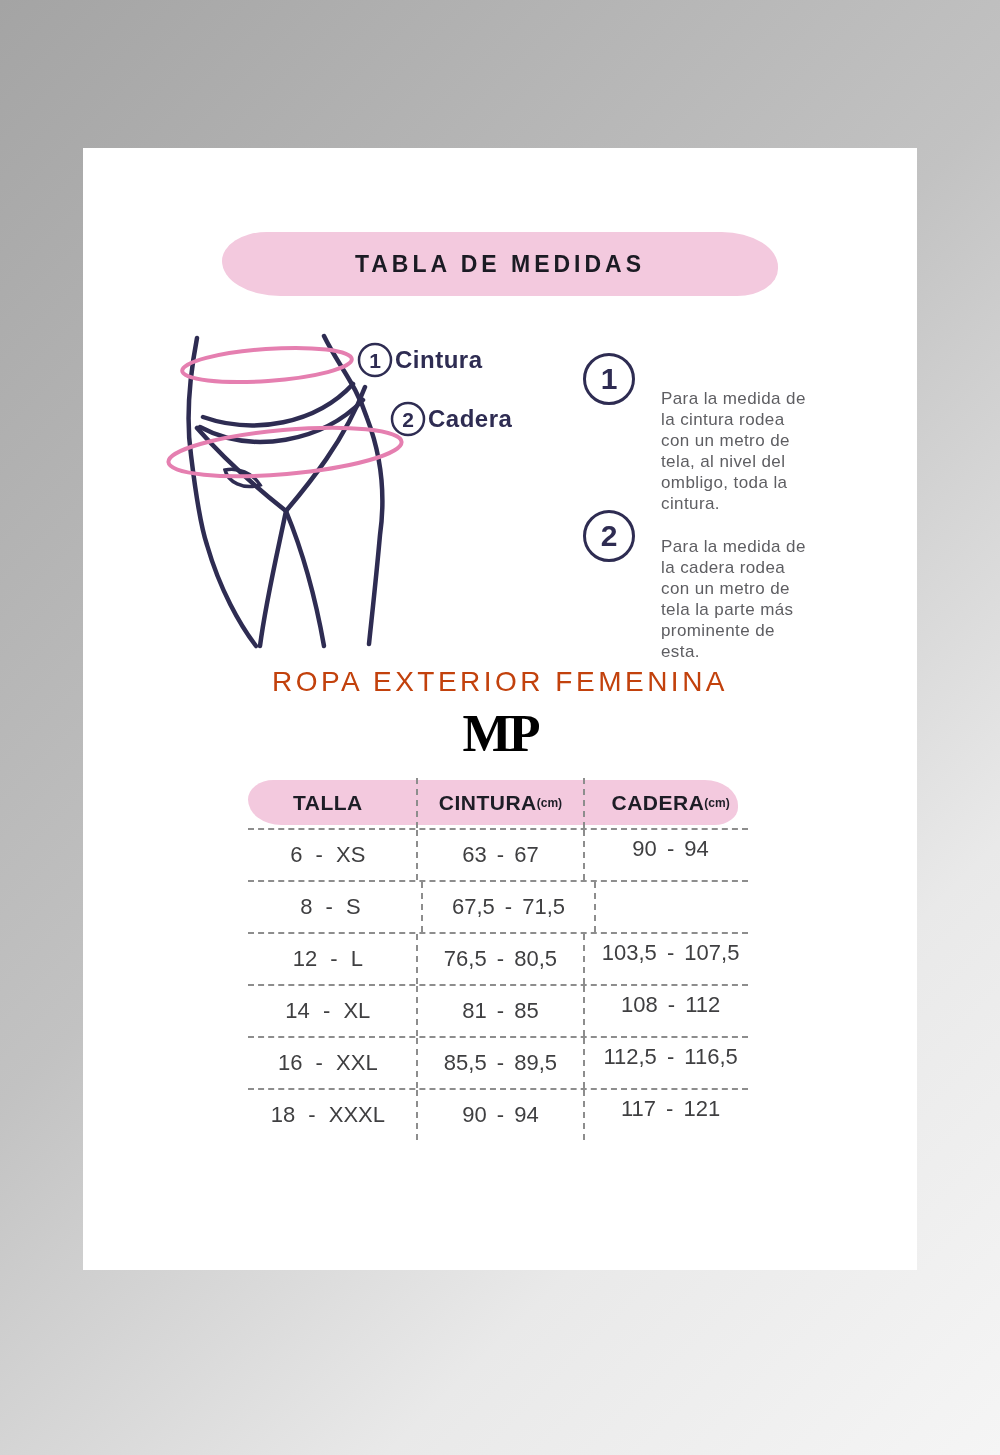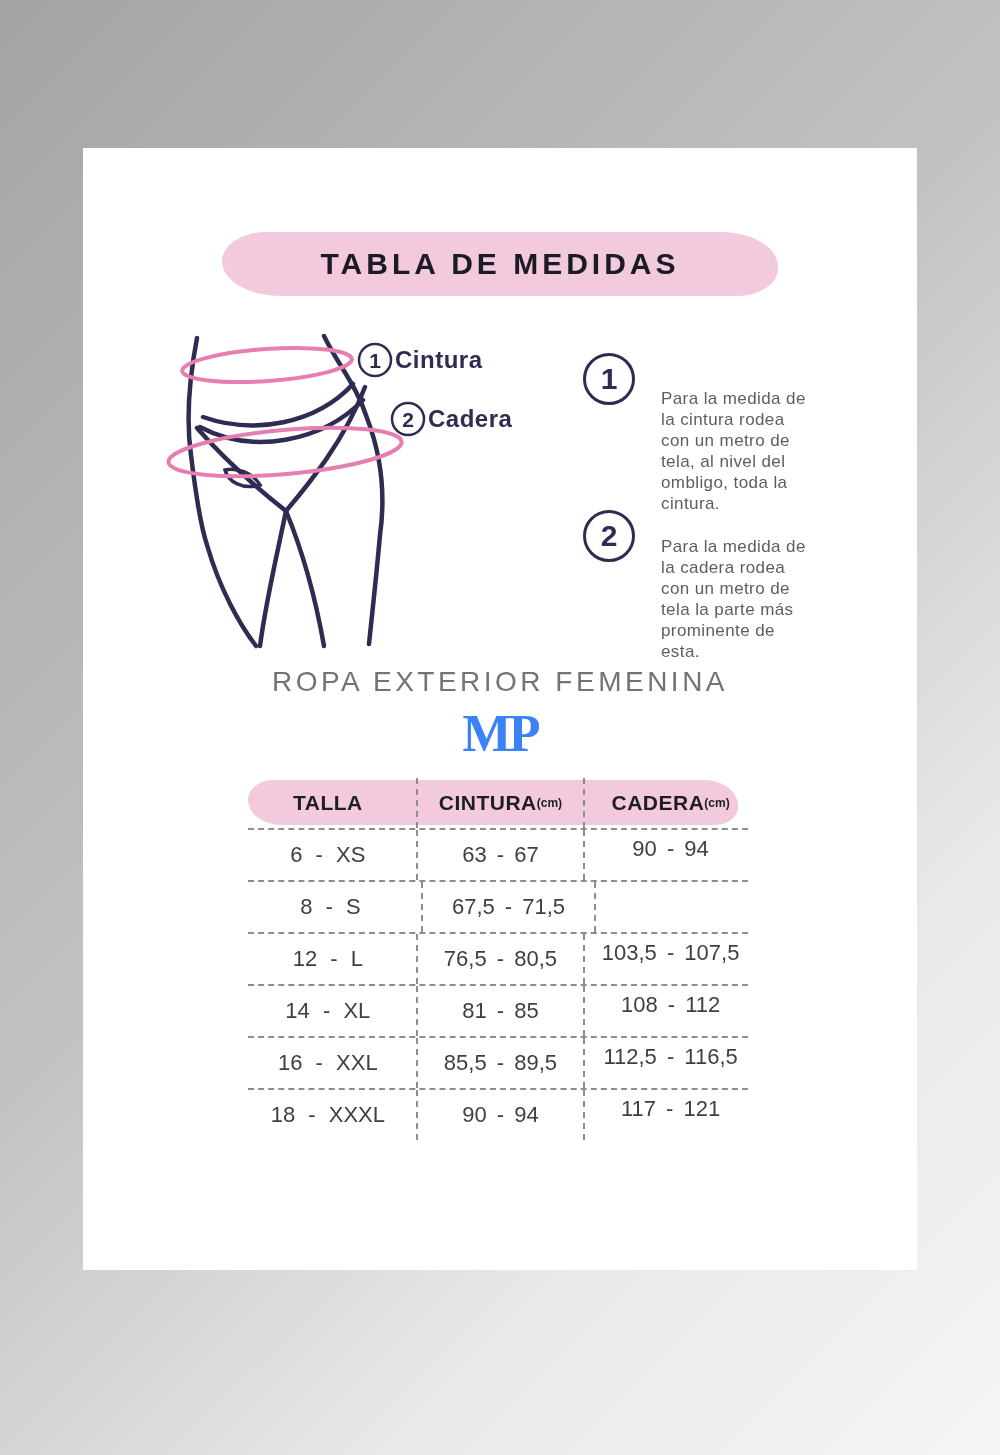--- a/index.html
+++ b/index.html
@@ -17,21 +17,21 @@
     background:#ffffff;
   }
   
   .title-blob{
     position:absolute;left:139px;top:84px;width:556px;height:64px;
     background:#f3c9de;
     border-radius:46px 58px 42px 60px / 30px 36px 28px 36px;
     display:flex;align-items:center;justify-content:center;
   }
   .title-blob h1{
-    margin:16px;font-size:30px;font-weight:bold;letter-spacing:4px;
+    margin:16px;font-size:23px;font-weight:bold;letter-spacing:4px;
     color:#1b1b24;
   }
   
   .figure{position:absolute;left:57px;top:172px;width:400px;height:340px;}
   .figure text{font-family:"Liberation Sans",sans-serif;}
   .fig-label{font-size:24px;font-weight:600;fill:#2e2c52;letter-spacing:0.5px;}
   .fig-num{font-size:21px;font-weight:bold;fill:#2e2c52;}
   
   .instr-circle{
     position:absolute;width:52px;height:52px;border-radius:50%;
@@ -45,26 +45,26 @@
     position:absolute;left:562px;width:200px;margin:16px;
     font-size:17px;line-height:21px;letter-spacing:0.4px;
     color:#5e5e62;white-space:pre-line;
   }
   .instr-text.one{top:224px;}
   .instr-text.two{top:372px;}
   
   .section-heading{
     position:absolute;left:0;top:518px;width:100%;
     text-align:center;font-size:28px;font-weight:400;
-    letter-spacing:3.5px;color:#737373;
+    letter-spacing:3.5px;color:#c2410c;
   }
   .brand-logo{
     position:absolute;left:0;top:556px;width:100%;
     text-align:center;font-family:"Liberation Serif",serif;
-    font-size:52px;font-weight:600;letter-spacing:-3px;color:#3b82f6;
+    font-size:52px;font-weight:600;letter-spacing:-3px;color:#000000;
   }
   
   .size-table{position:absolute;left:165px;top:630px;width:500px;}
   .trow{display:flex;width:100%;gap:8px;}
   .thead{position:relative;height:50px;}
   .header-blob{
     position:absolute;left:0;top:2px;right:10px;bottom:3px;
     background:#f3c9de;
     border-radius:26px 34px 24px 34px / 20px 26px 18px 26px;
   }

